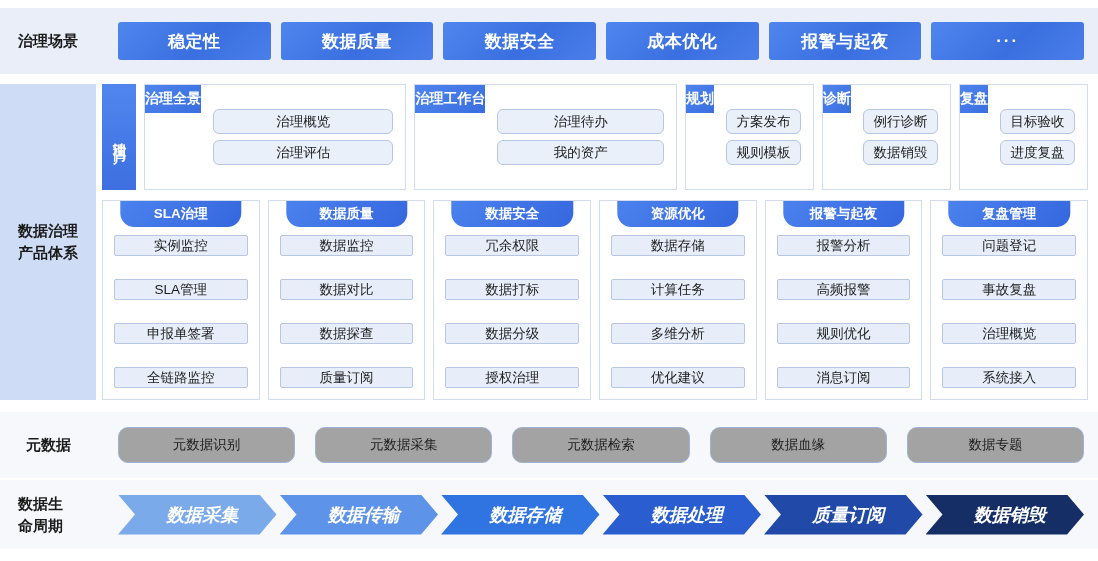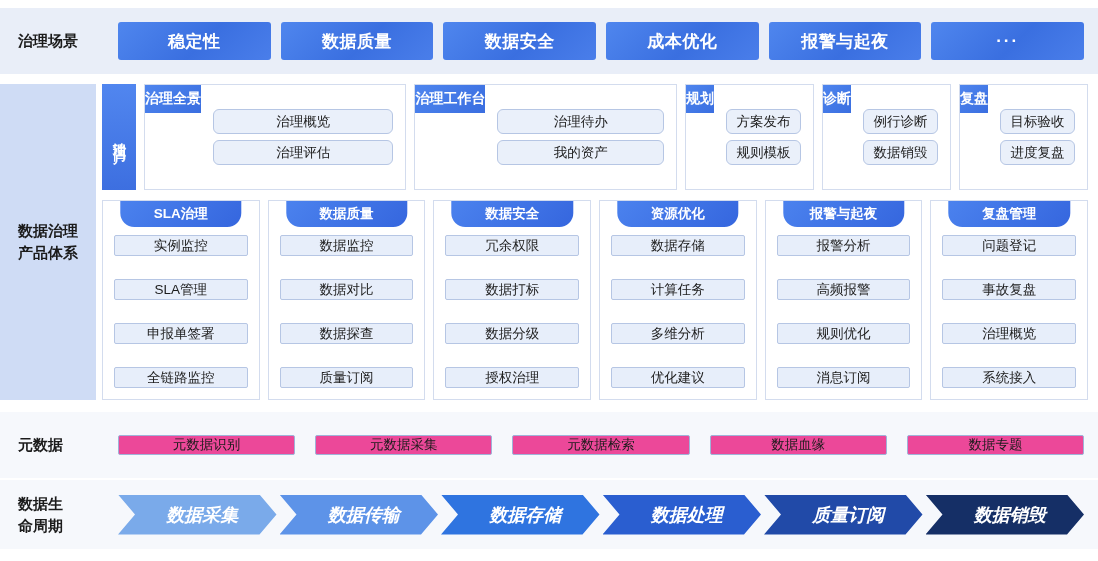--- a/index.html
+++ b/index.html
@@ -92,25 +92,25 @@
     flex: 1; border: 1px solid #b6c6e4; background: #e7eefa; border-radius: 2px;
     font-size: 13.5px; color: #1c1c1c;
     display: flex; align-items: center; justify-content: center;
   }
 
   
   .band-meta {
     position: absolute; left: 0; top: 412px; width: 1098px; height: 66px;
     background: #f6f8fc; display: flex; align-items: center;
   }
-  .band-meta .lbl { width: 118px; padding-left: 18px; }
+  .band-meta .lbl { width: 118px; padding-left: 26px; }
   .meta-list { flex: 1; display: flex; gap: 20px; padding-right: 14px; }
   .meta-chip {
-    flex: 1; height: 20px; border: 1px solid #9fb3d8; background: #ec4899;
-    border-radius: 2px; font-size: 13.5px; color: #1c1c1c;
+    flex: 1; height: 36px; border: 1px solid #9fb3d8; background: #a3a3a3;
+    border-radius: 10px; font-size: 13.5px; color: #1c1c1c;
     display: flex; align-items: center; justify-content: center;
   }
 
   
   .band-life {
     position: absolute; left: 0; top: 480px; width: 1098px; height: 69px;
     background: #f6f8fc; display: flex; align-items: center;
   }
   .band-life .lbl { width: 118px; padding-left: 18px; }
   .life-list { flex: 1; display: flex; gap: 3px; padding-right: 14px; }

